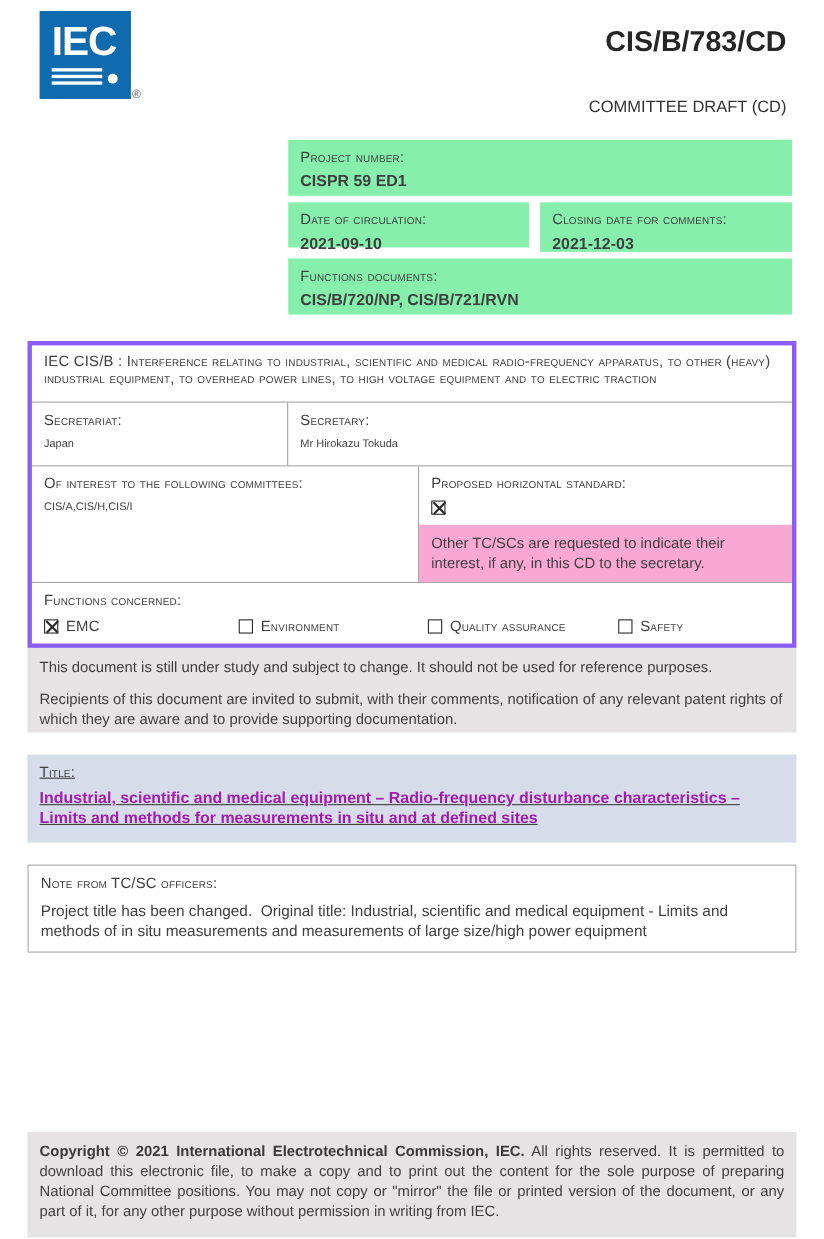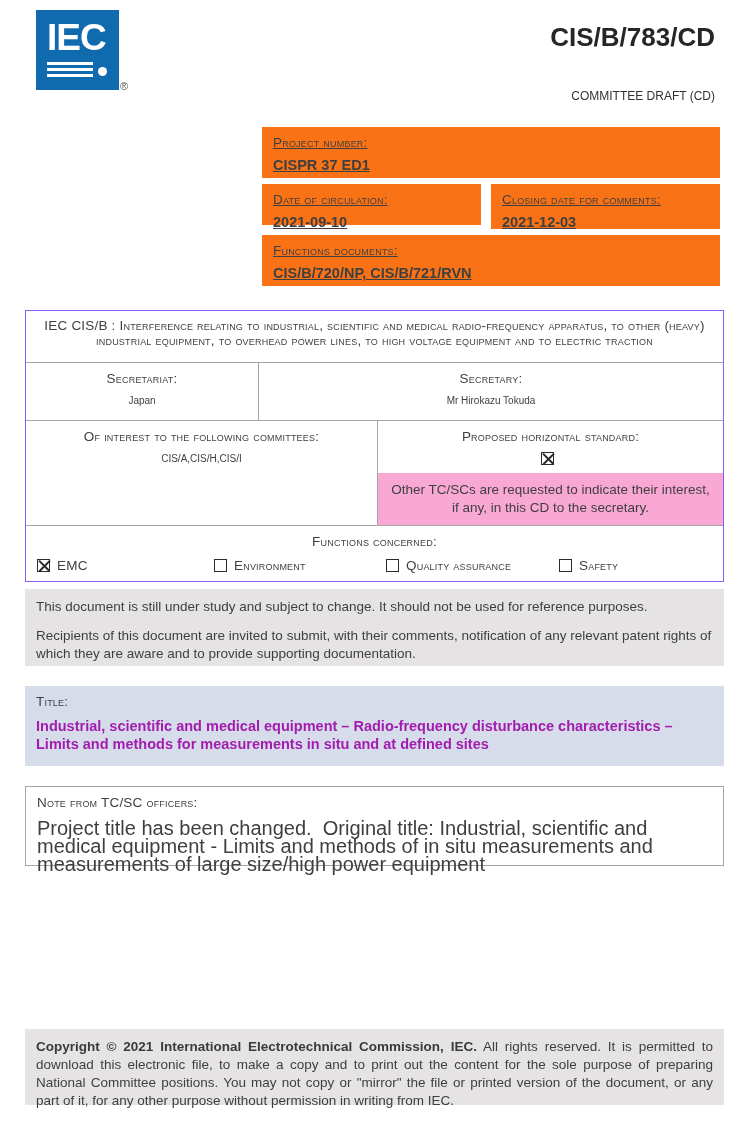--- a/index.html
+++ b/index.html
@@ -34,44 +34,42 @@
     position: absolute; left: 120px; top: 80px;
     font-size: 11px; color: #555555;
   }
   .doc-number {
     position: absolute; right: 34px; top: 22px;
     font-size: 26px; font-weight: bold; color: #262626;
     text-align: right; letter-spacing: 0px;
   }
   .doc-type {
     position: absolute; right: 34px; top: 89px;
-    font-size: 12px; color: #333333; text-align: right;
+    font-size: 15px; color: #333333; text-align: right;
   }
   
   .bluebox {
     position: absolute;
-    background: #f97316;
+    background: #86efac;
     padding: 8px 11px;
-    text-decoration: underline;
   }
   .label {
     font-variant: small-caps;
     font-size: 13.5px; color: #3f3f3f; letter-spacing: 0.2px;
     line-height: 15px;
   }
   .value { font-size: 14.5px; font-weight: bold; color: #3f3f3f; margin-top: 7px; }
   .box-project   { left: 262px; top: 127px; width: 458px; height: 51px; }
   .box-circ      { left: 262px; top: 184px; width: 219px; height: 41px; }
   .box-closing   { left: 491px; top: 184px; width: 229px; height: 45px; }
   .box-supersede { left: 262px; top: 235px; width: 458px; height: 51px; }
   
   .info-table {
     position: absolute; left: 25px; top: 310px; width: 699px;
-    border: 1px solid #8b5cf6;
-    text-align: center;
+    border: 4px solid #8b5cf6;
   }
   .itr { display: flex; border-bottom: 1px solid #a6a6a6; }
   .itr:last-child { border-bottom: none; }
   .cell { padding: 8px 11px; }
   .row-desc { min-height: 52px; }
   .desc-text { font-variant: small-caps; font-size: 13.5px; line-height: 14.5px; letter-spacing: 0.2px; }
   .row-sec { min-height: 58px; }
   .cell-secretariat { width: 233px; border-right: 1px solid #a6a6a6; }
   .cell-secretary { flex: 1; }
   .plain-value { font-size: 10px; font-weight: normal; color: #3f3f3f; margin-top: 9px; }
@@ -105,32 +103,32 @@
   
   .graybox {
     position: absolute; left: 25px; width: 699px;
     background: #e5e3e3; padding: 9px 11px;
     font-size: 13.5px; line-height: 18px; color: #3f3f3f;
   }
   .box-notice { top: 589px; height: 77px; }
   .box-notice p + p { margin-top: 11px; }
   .box-title {
     position: absolute; left: 25px; top: 686px; width: 699px; height: 80px;
-    background: #d6dce9; padding: 8px 11px;
+    background: #d6dce9; padding: 8px 11px; text-decoration: underline;
   }
   .title-text {
     margin-top: 8px; font-size: 14.5px; font-weight: bold;
     color: #a21caf; line-height: 18px;
   }
   .box-note {
     position: absolute; left: 25px; top: 786px; width: 699px; height: 80px;
     background: #ffffff; border: 1px solid #a6a6a6; padding: 8px 11px;
   }
-  .note-text { margin-top: 9px; font-size: 20px; line-height: 18px; white-space: pre-wrap; }
-  .box-copyright { top: 1029px; height: 76px; text-align: justify; }
+  .note-text { margin-top: 9px; font-size: 14px; line-height: 18px; white-space: pre-wrap; }
+  .box-copyright { top: 1029px; height: 96px; text-align: justify; }
   .box-copyright b { color: #3a3a3a; }
 </style>
 </head>
 <body>
 
 <div class="page">
 
   <div class="logo">
     <div class="logo-text">IEC</div>
     <div class="logo-bars">
@@ -140,21 +138,21 @@
       <div class="logo-dot"></div>
     </div>
   </div>
   <div class="reg-mark">®</div>
 
   <div class="doc-number">CIS/B/783/CD</div>
   <div class="doc-type">COMMITTEE DRAFT (CD)</div>
 
   <div class="bluebox box-project">
     <div class="label">Project number:</div>
-    <div class="value">CISPR 37 ED1</div>
+    <div class="value">CISPR 59 ED1</div>
   </div>
   <div class="bluebox box-circ">
     <div class="label">Date of circulation:</div>
     <div class="value">2021-09-10</div>
   </div>
   <div class="bluebox box-closing">
     <div class="label">Closing date for comments:</div>
     <div class="value">2021-12-03</div>
   </div>
   <div class="bluebox box-supersede">

